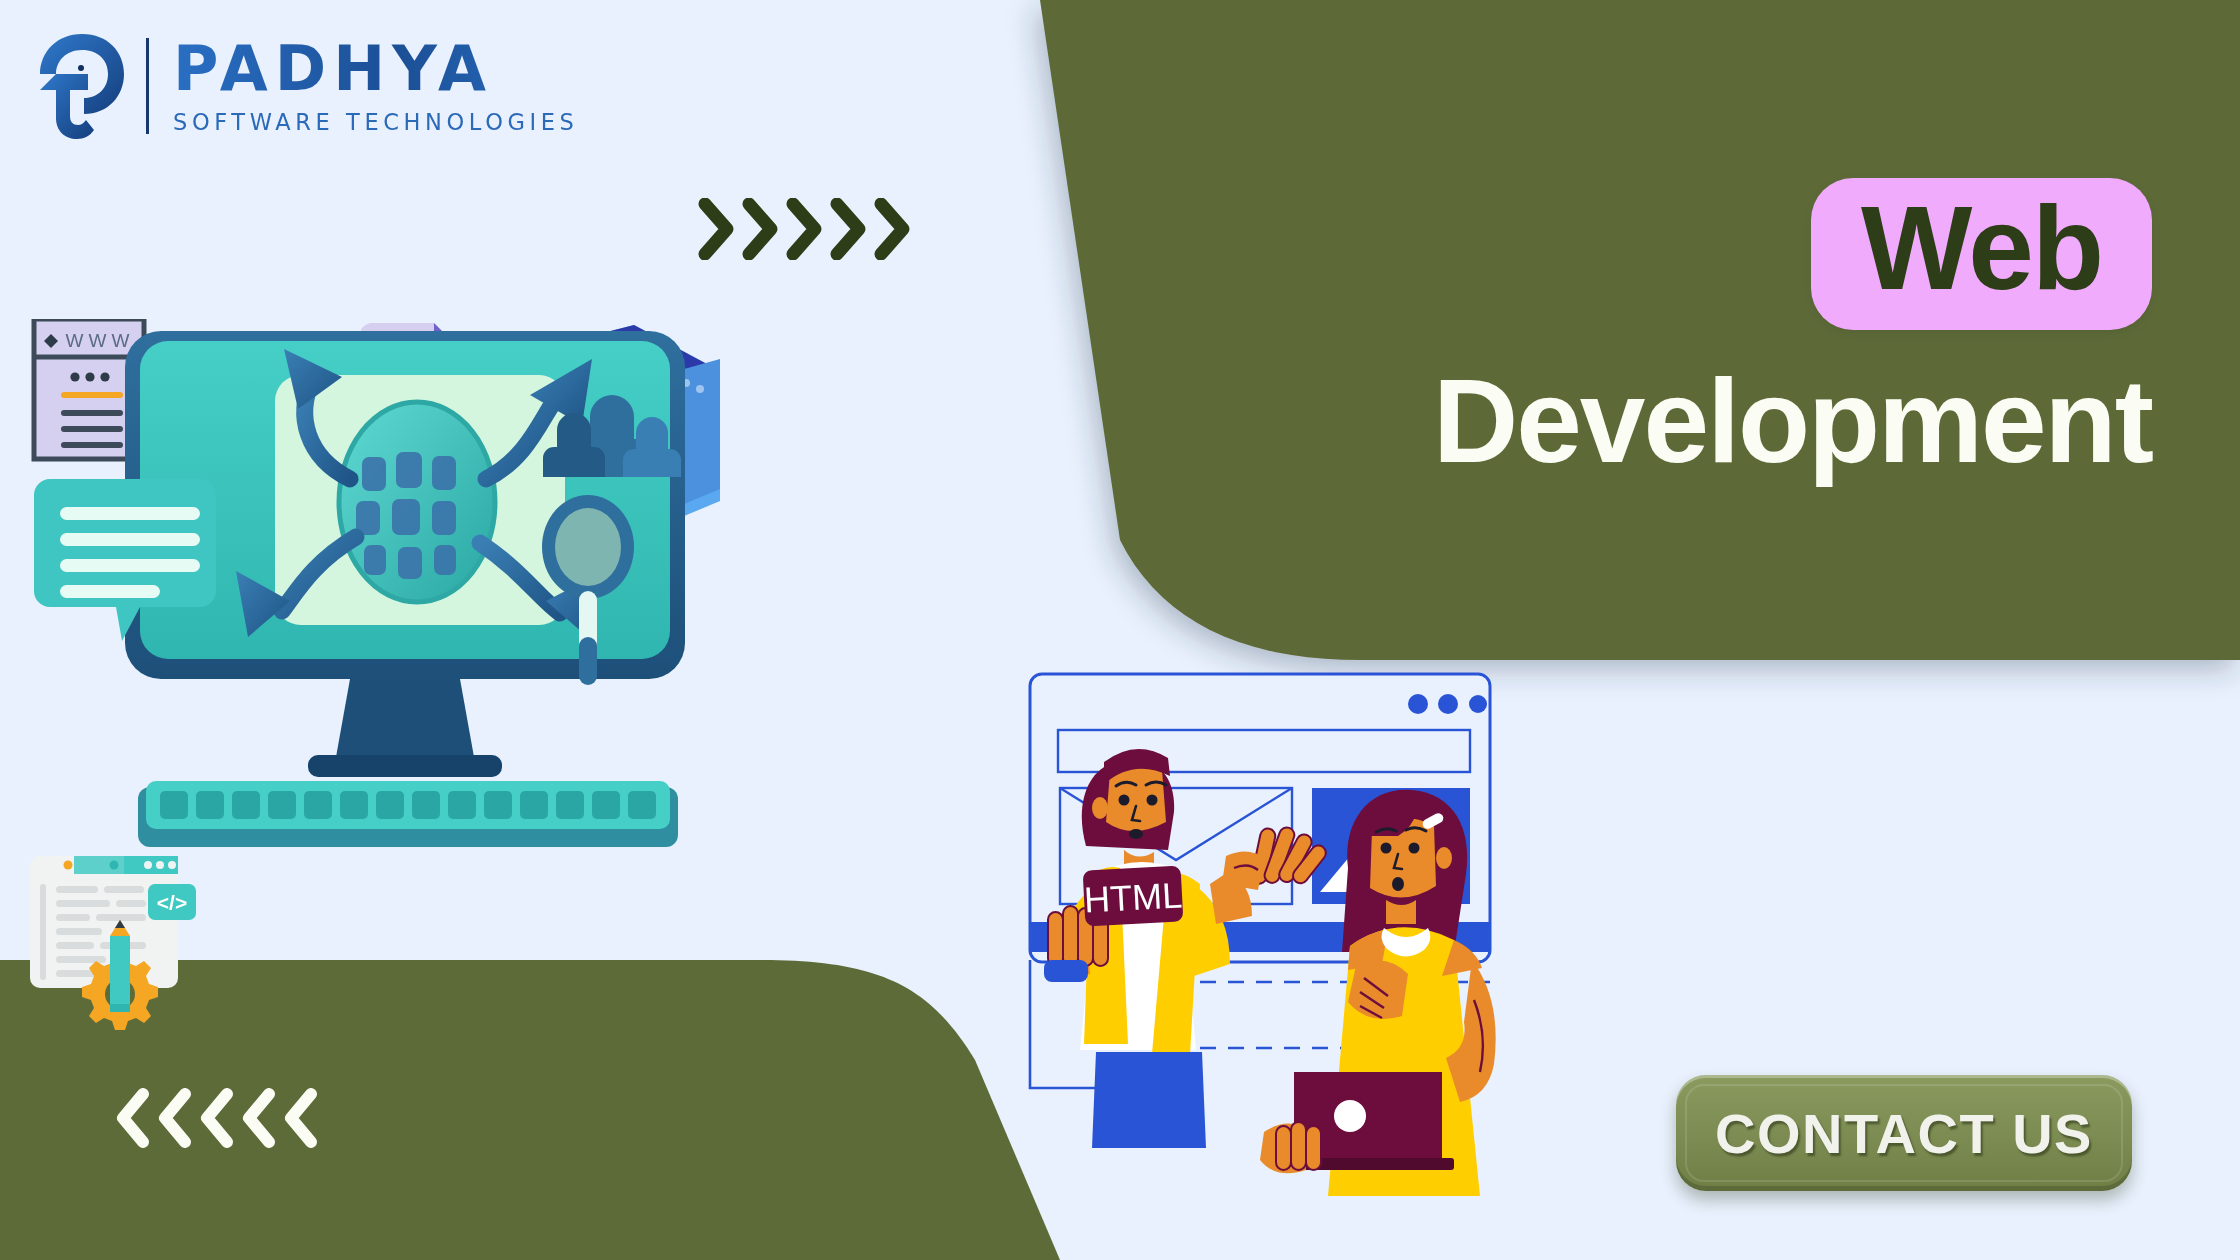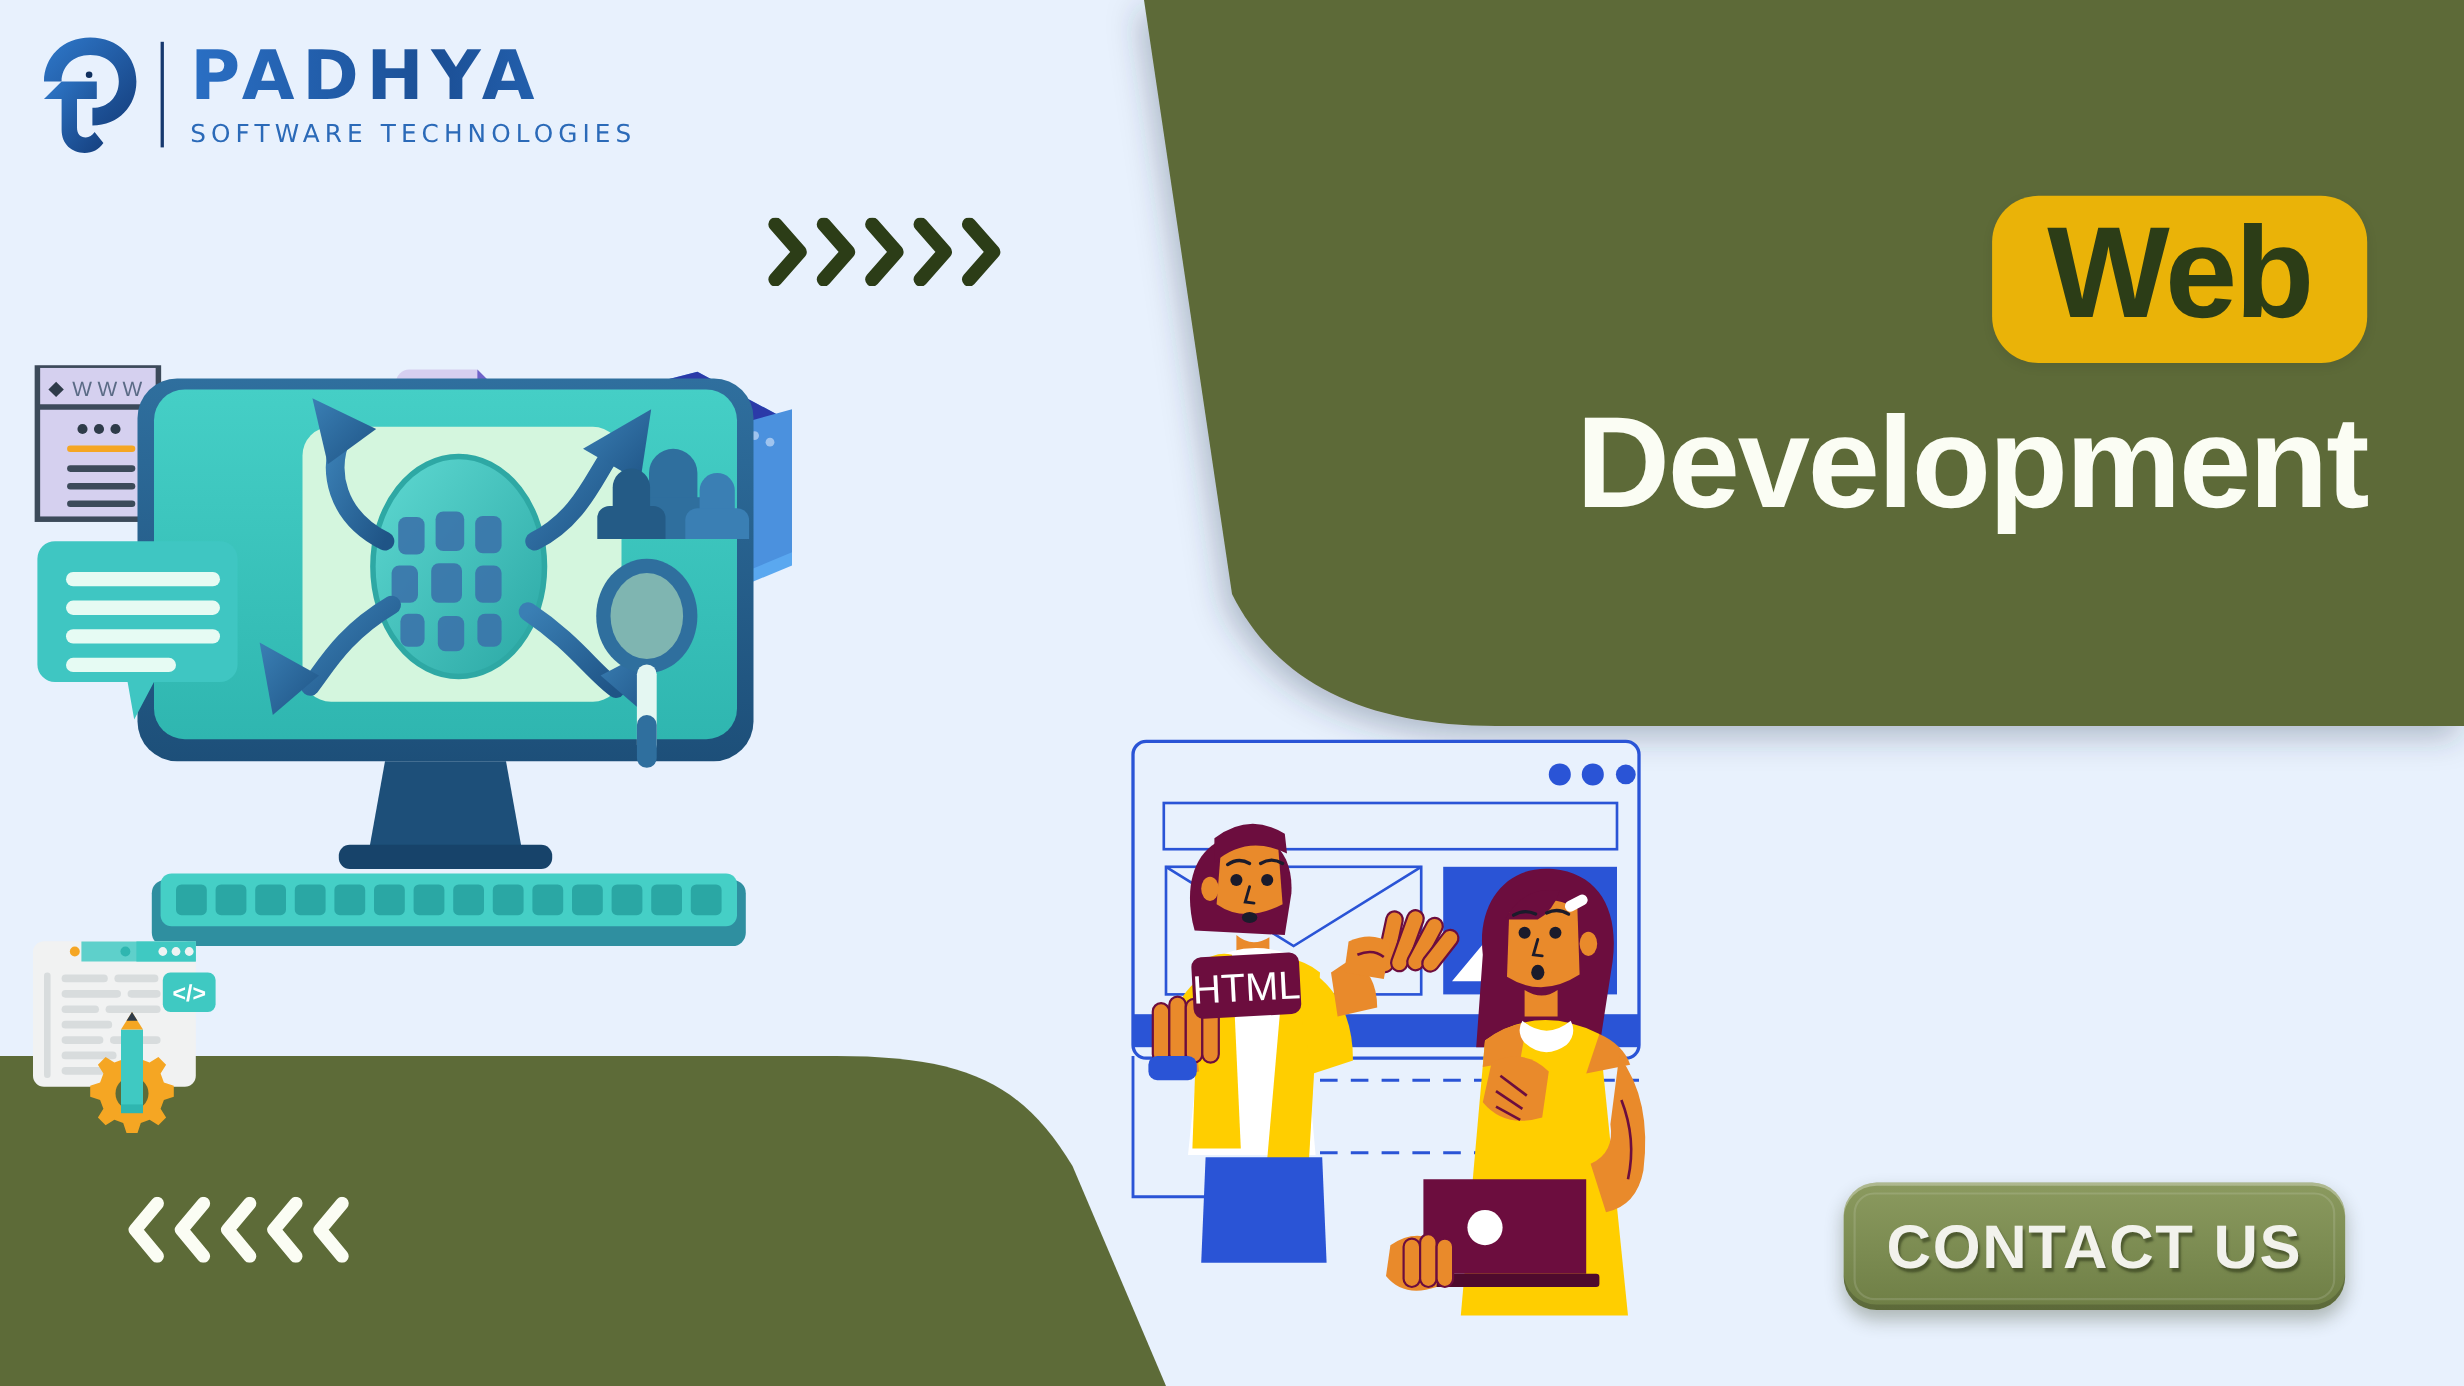--- a/index.html
+++ b/index.html
@@ -49,21 +49,21 @@
     color: #2b6ab8;
     margin-top: 11px;
     font-family: "DejaVu Sans", sans-serif;
     text-align: right;
   }
 
   
   #headline { position: absolute; right: 88px; top: 178px; text-align: right; }
   #headline-web-row { display: flex; justify-content: flex-end; }
   #headline-web-pill {
-    background: #eab308;
+    background: #f0abfc;
     border-radius: 42px;
     padding: 10px 50px 22px 50px;
     box-shadow: 0 3px 10px rgba(0,0,0,.08);
   }
   #headline-web {
     font-size: 118px; font-weight: 700;
     color: #2C3D17; line-height: 1.02;
     letter-spacing: -2px;
   }
   #headline-sub {
@@ -188,21 +188,21 @@
         <path d="M29 6 L9 30 L29 54" stroke="#FBFDF4" stroke-width="12" stroke-linecap="round" stroke-linejoin="round" fill="none"></path>
       </svg>
     <svg width="38" height="60" viewBox="0 0 38 60">
         <path d="M29 6 L9 30 L29 54" stroke="#FBFDF4" stroke-width="12" stroke-linecap="round" stroke-linejoin="round" fill="none"></path>
       </svg>
     <svg width="38" height="60" viewBox="0 0 38 60">
         <path d="M29 6 L9 30 L29 54" stroke="#FBFDF4" stroke-width="12" stroke-linecap="round" stroke-linejoin="round" fill="none"></path>
       </svg>
   </div>
 
-  <div class="art" style="left:20px; top:332px; width:900px; height:680px;">
+  <div class="art" style="left:20px; top:319px; width:900px; height:680px;">
     <svg viewBox="0 0 900 680" width="900" height="680">
       <defs>
         <linearGradient id="scr" x1="0" y1="0" x2="0" y2="1">
           <stop offset="0%" stop-color="#45cfc6"></stop>
             <stop offset="100%" stop-color="#2fb6b0"></stop>
         </linearGradient>
         <linearGradient id="bezel" x1="0" y1="0" x2="0" y2="1">
           <stop offset="0%" stop-color="#2f6f9e"></stop>
             <stop offset="100%" stop-color="#1d4f79"></stop>
         </linearGradient>

